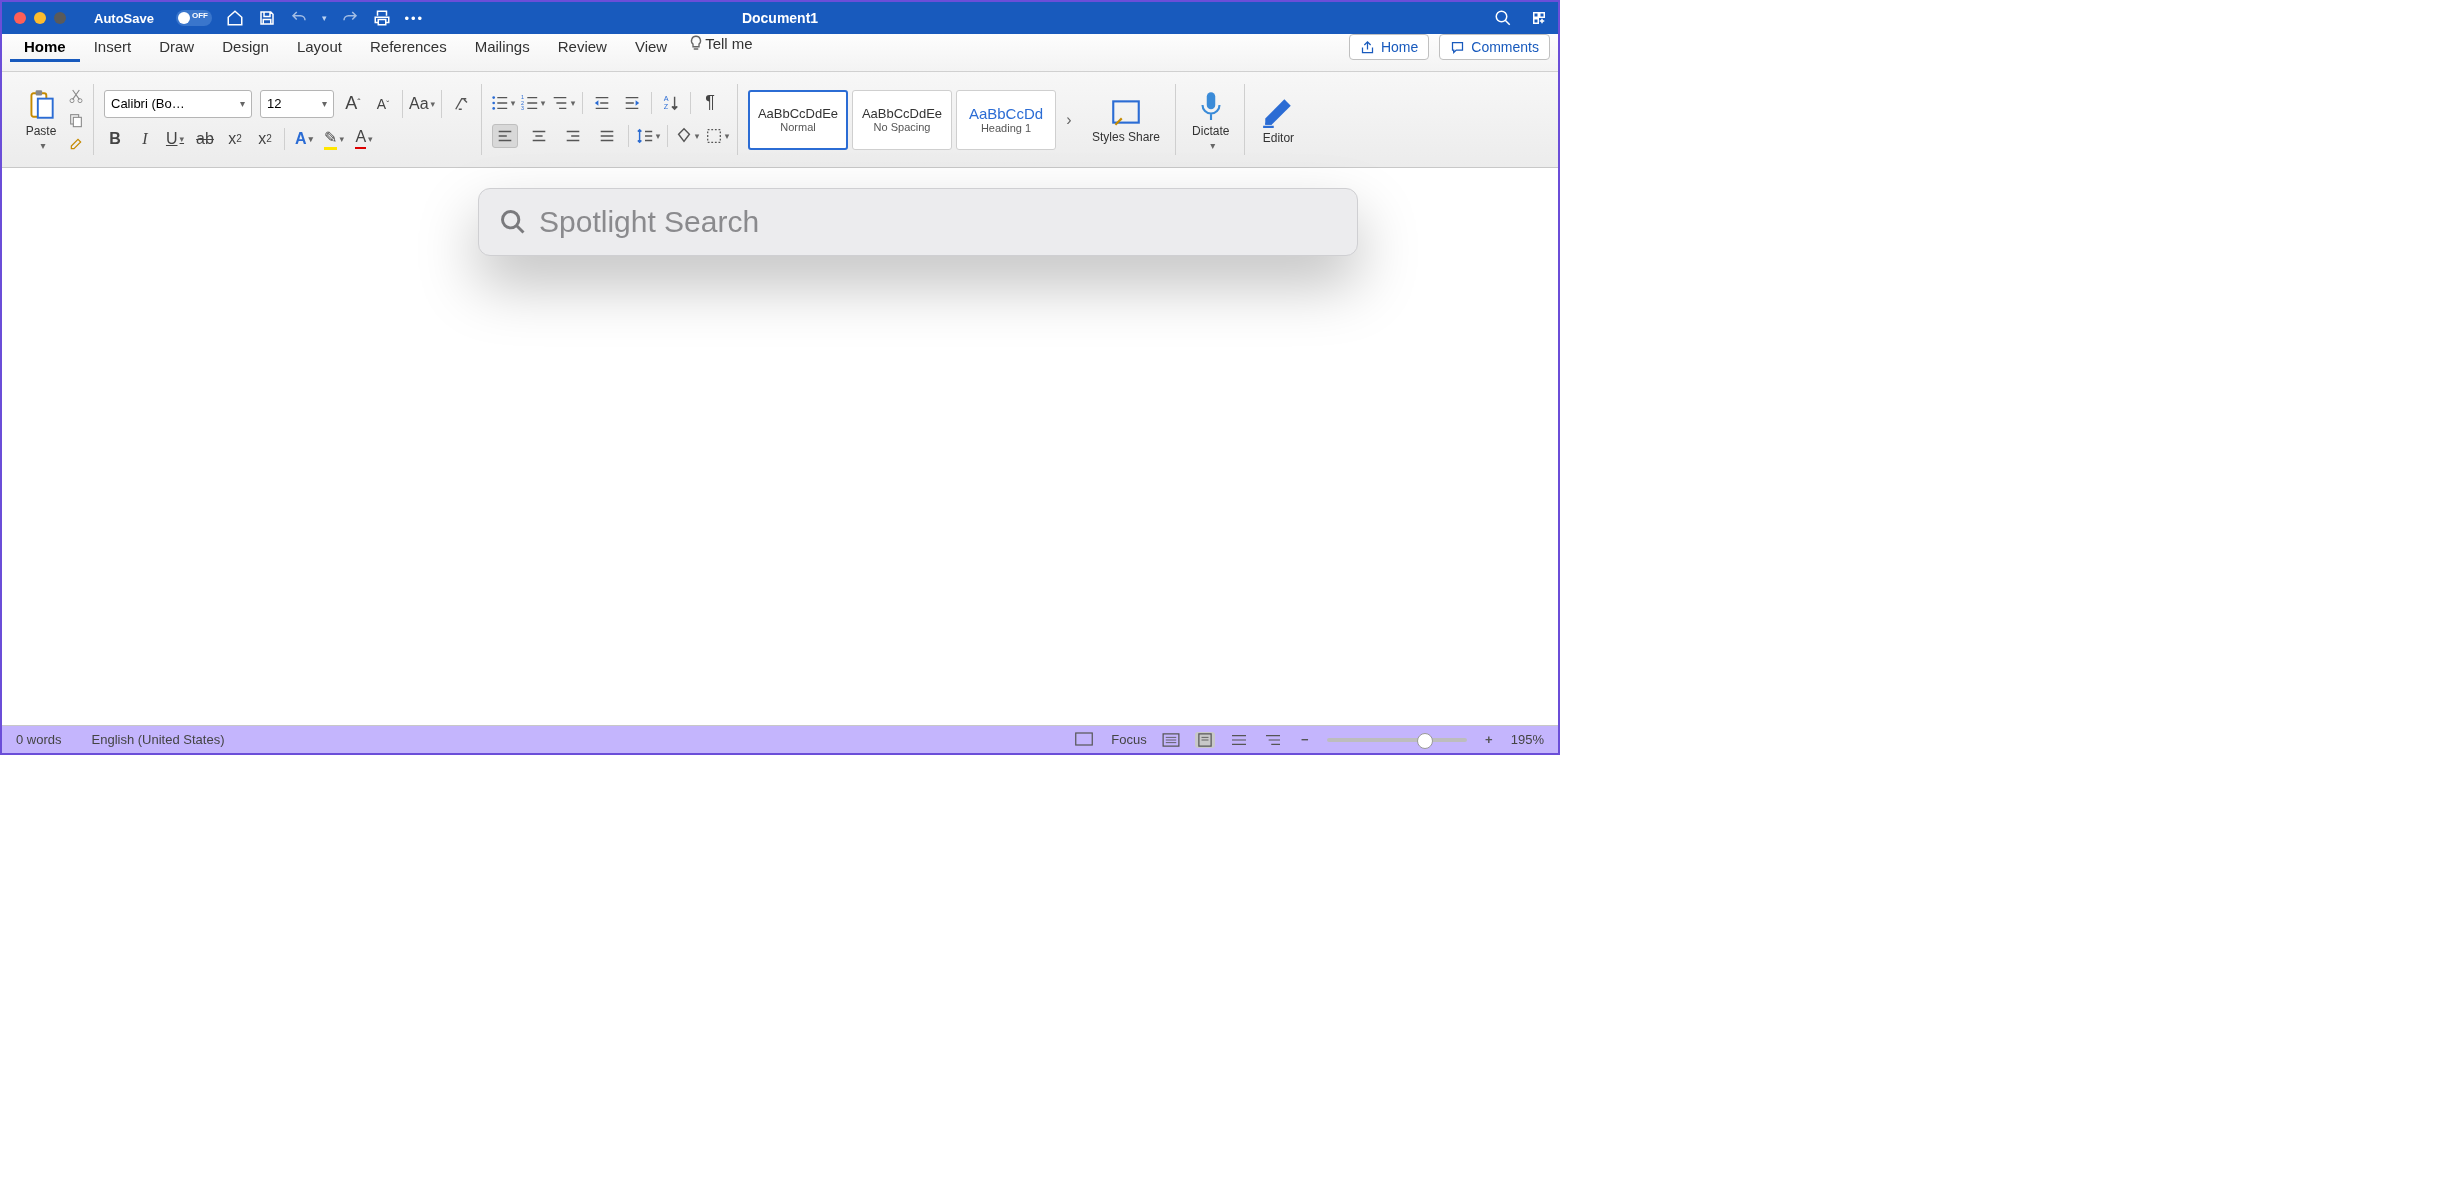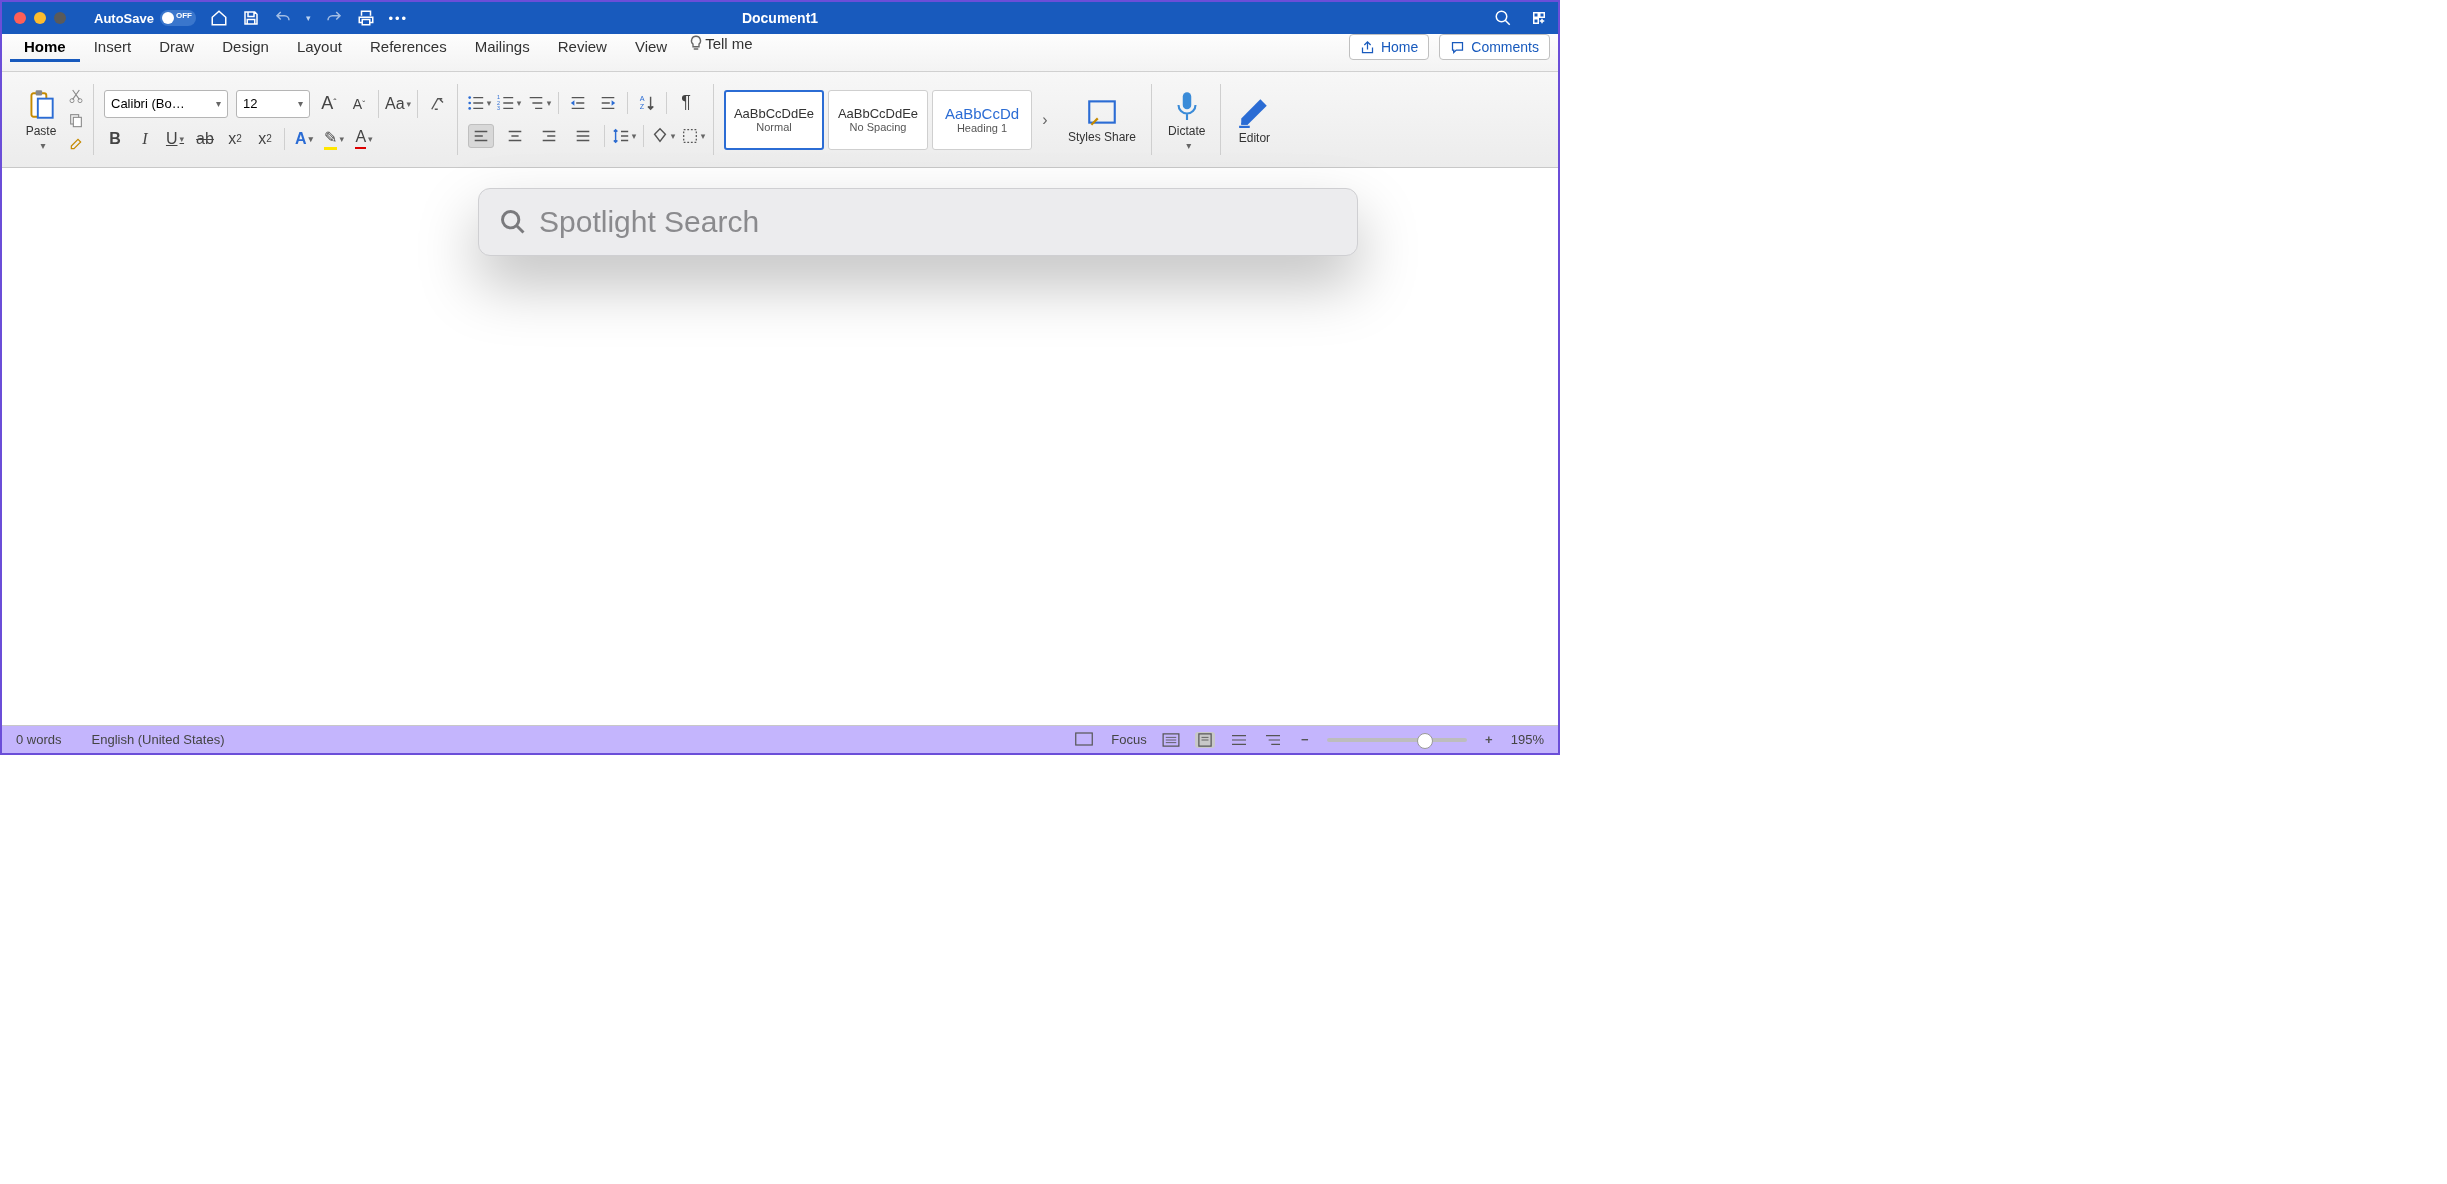--- a/index.html
+++ b/index.html
@@ -3,21 +3,21 @@
 <meta charset="utf-8">
 <style>
 * { box-sizing: border-box; margin: 0; padding: 0; font-family: -apple-system, "Segoe UI", Arial, sans-serif; }
 body { width: 1560px; height: 755px; background: #fff; position: relative; overflow: hidden; border: 2px solid #6b4ed8; }
 
 
 .titlebar { height: 32px; background: #185abd; display: flex; align-items: center; color: #fff; font-size: 13px; position: relative; }
 .traffic { display: flex; gap: 8px; margin-left: 12px; }
 .dot { width: 12px; height: 12px; border-radius: 50%; }
 .dot.red { background: #ff5f57; } .dot.yel { background: #febc2e; } .dot.grn { background: #5a5a5a; }
-.autosave { margin-left: 28px; display: flex; align-items: center; gap: 6px; font-weight: 600; }
+.autosave { margin-left: 28px; display: flex; align-items: center; gap: 22px; font-weight: 600; }
 .toggle { width: 36px; height: 16px; background: #3a76cc; border-radius: 8px; position: relative; }
 .toggle::before { content:""; position:absolute; left:2px; top:2px; width:12px; height:12px; background:#fff; border-radius:50%; }
 .toggle span { position:absolute; right:4px; top:1px; font-size:8px; color:#fff; }
 .tb-icons { display:flex; gap:14px; margin-left:14px; align-items:center; }
 .tb-ic { width:18px; height:18px; fill:#fff; stroke:#fff; }
 .doc-title { position:absolute; left:50%; transform:translateX(-50%); font-weight:700; font-size:14px; }
 .tb-right { position:absolute; right:10px; display:flex; gap:18px; align-items:center; }
 
 
 .tabs { height: 38px; background: linear-gradient(#fdfdfd,#f3f3f3); border-bottom:1px solid #d0d0d0; display:flex; align-items:flex-start; padding:0 8px; }
@@ -32,21 +32,21 @@
 .group { display:flex; align-items:center; padding:0 10px; position:relative; }
 .group::after { content:""; position:absolute; right:0; top:8px; bottom:8px; width:1px; background:#cfcfcf; }
 .group:last-child::after { display:none; }
 .vbtn { display:flex; flex-direction:column; align-items:center; justify-content:center; gap:2px; font-size:12px; color:#333; padding:0 6px; cursor:pointer; }
 .vbtn svg { width:34px; height:34px; }
 .mini { display:flex; flex-direction:column; gap:8px; margin-left:4px; }
 .mini svg { width:16px; height:16px; stroke:#666; fill:none; }
 .row { display:flex; align-items:center; gap:8px; }
 .col2 { display:flex; flex-direction:column; gap:10px; }
 .sel { border:1px solid #b5b5b5; background:#fff; height:28px; font-size:13px; padding:2px 6px; border-radius:3px; display:flex; align-items:center; justify-content:space-between; cursor:pointer; }
-.sel.font { width:124px; } .sel.size { width:74px; }
+.sel.font { width:148px; } .sel.size { width:74px; }
 .caret { font-size:10px; color:#666; margin-left:4px; }
 .ibtn { width:22px; height:22px; display:flex; align-items:center; justify-content:center; cursor:pointer; font-size:16px; color:#444; }
 .ibtn.box { width:26px; height:24px; }
 .ibtn svg { width:18px; height:18px; }
 .drop::after { content:"▾"; font-size:9px; color:#666; margin-left:2px; }
 .underbar { border-bottom:2px solid #d00; padding-bottom:1px; }
 .hlbar { border-bottom:3px solid #ffe600; padding-bottom:0; }
 .txteff { color:#2b6cd4; font-weight:700; }
 .aligntog { background:#d8d8d8; border:1px solid #bfbfbf; border-radius:3px; padding:2px; }
 

